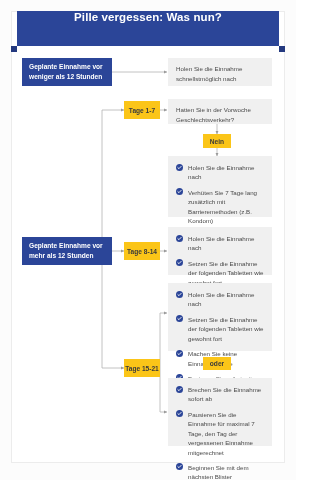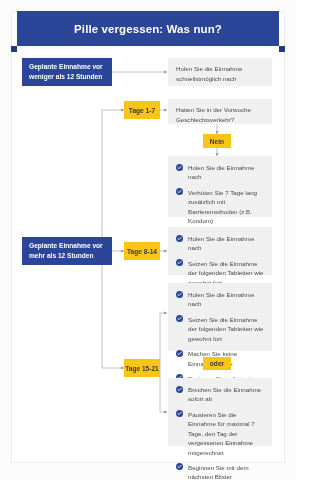--- a/index.html
+++ b/index.html
@@ -46,21 +46,21 @@
     height: 35px;
   }
   .ribbon-bar {
     position: absolute;
     left: 6px;
     top: 0;
     width: 262px;
     height: 35px;
     background: #2b4598;
     display: flex;
-    align-items: center;
+    align-items: flex-start;
     justify-content: center;
   }
   .ribbon-title {
     color: #ffffff;
     font-size: 11.5px;
     font-weight: bold;
     letter-spacing: .1px;
     white-space: nowrap;
   }
   .ribbon-tail {

